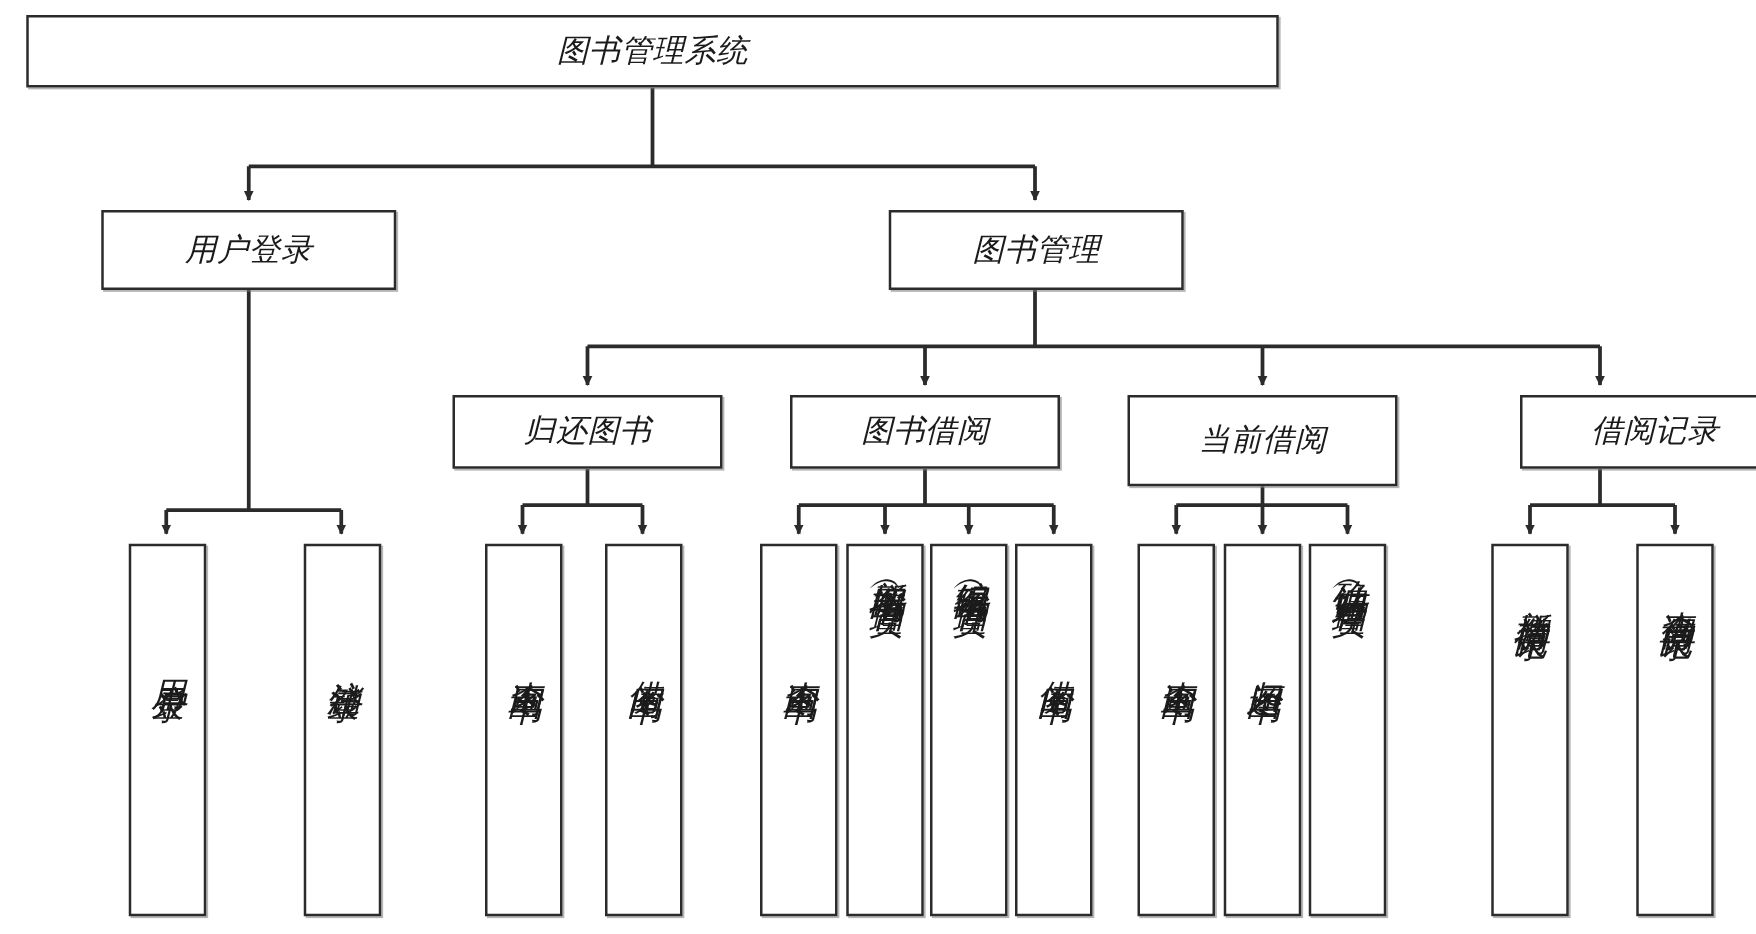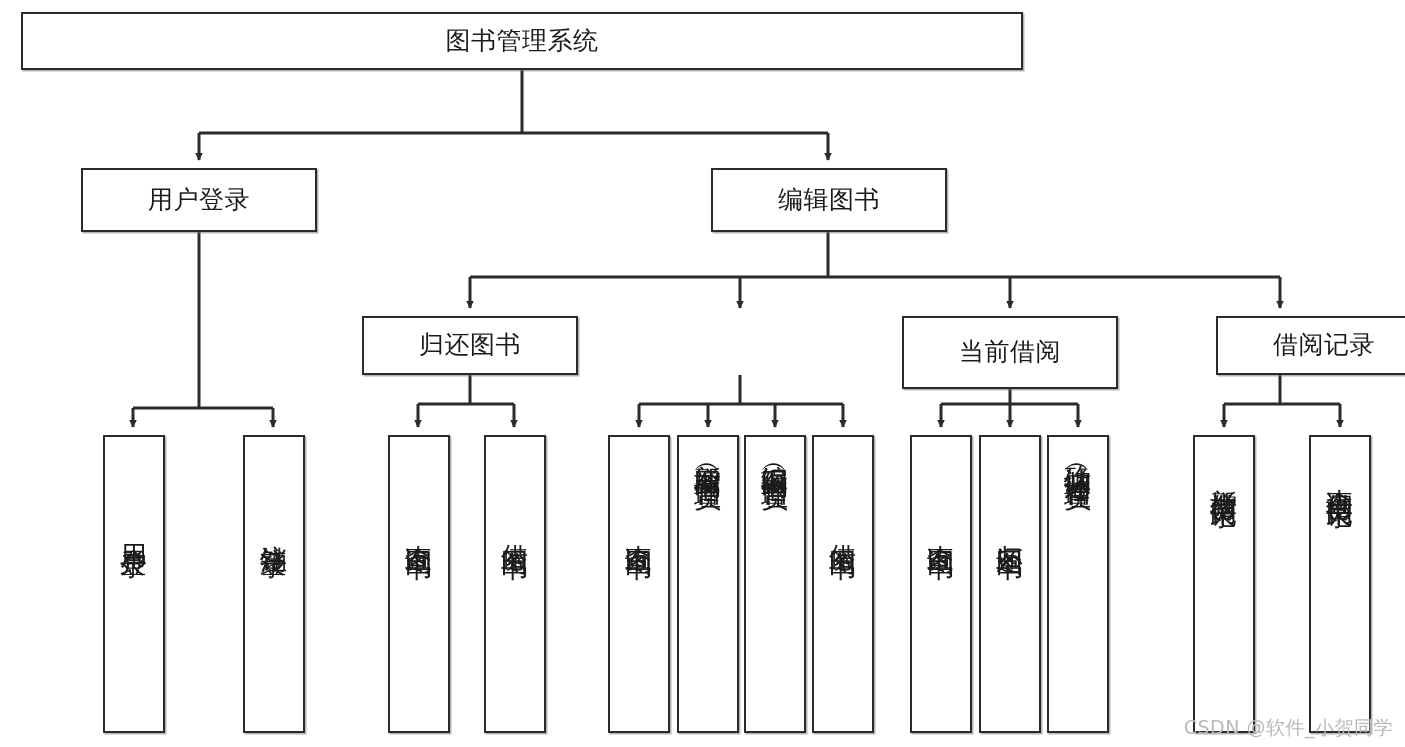--- a/index.html
+++ b/index.html
@@ -29,20 +29,21 @@
   .node {
     position: absolute;
     box-sizing: border-box;
     background: #ffffff;
     border: 2px solid #2b2b2b;
     box-shadow: 1.5px 1.5px 0 0 rgba(120,120,120,0.55);
     display: flex;
     align-items: center;
     justify-content: center;
     color: #1b1b1b;
+    font-style: italic;
   }
   .node-label {
     display: block;
     text-align: center;
     line-height: 1.05;
     white-space: nowrap;
     color: #1b1b1b;
   }
   
   .node.h .node-label {
@@ -137,26 +138,29 @@
   </svg>
 
   <div class="node h root" style="left:21px; top:12px; width:1002px; height:58px;">
     <span class="node-label">图书管理系统</span>
   </div>
 
   <div class="node h" style="left:81px; top:168px; width:236px; height:64px;">
     <span class="node-label">用户登录</span>
   </div>
   <div class="node h" style="left:711px; top:168px; width:236px; height:64px;">
-    <span class="node-label">编辑图书</span>
+    <span class="node-label">图书管理</span>
   </div>
 
   <div class="node h" style="left:362px; top:316px; width:216px; height:59px;">
     <span class="node-label">归还图书</span>
   </div>
+  <div class="node h" style="left:632px; top:316px; width:216px; height:59px;">
+    <span class="node-label">图书借阅</span>
+  </div>
   <div class="node h" style="left:902px; top:316px; width:216px; height:73px;">
     <span class="node-label">当前借阅</span>
   </div>
   <div class="node h" style="left:1172px; top:316px; width:216px; height:59px;margin-left:44px;">
     <span class="node-label">借阅记录</span>
   </div>
 
   <div class="node v mid" style="left:103px; top:435px; width:62px; height:298px;">
     <span class="node-label">用户登录</span>
   </div>
@@ -194,15 +198,14 @@
     <span class="node-label">确认归还（管理员）</span>
   </div>
 
   <div class="node v mid3" style="left:1193px; top:435px; width:62px; height:298px;">
     <span class="node-label">新增借阅记录</span>
   </div>
   <div class="node v mid3" style="left:1309px; top:435px; width:62px; height:298px;">
     <span class="node-label">查询借阅记录</span>
   </div>
 
-  <div id="watermark">CSDN @软件_小贺同学</div>
 
 </div>
 
 </body></html>

